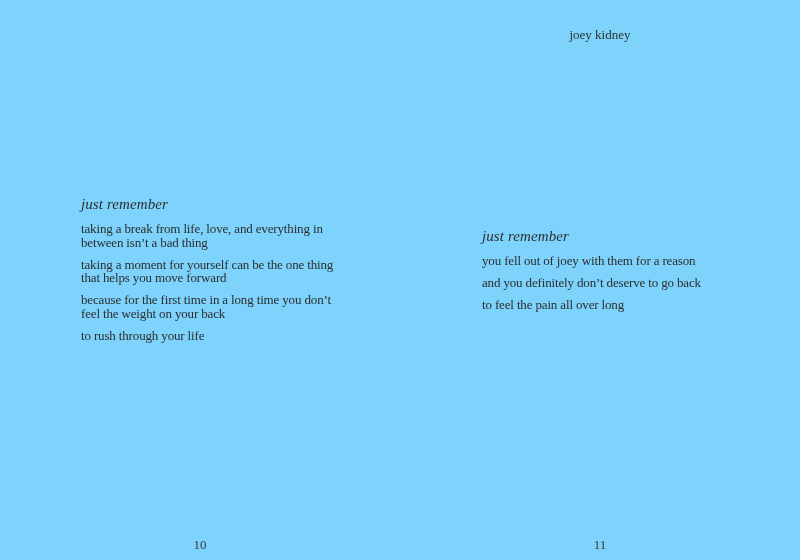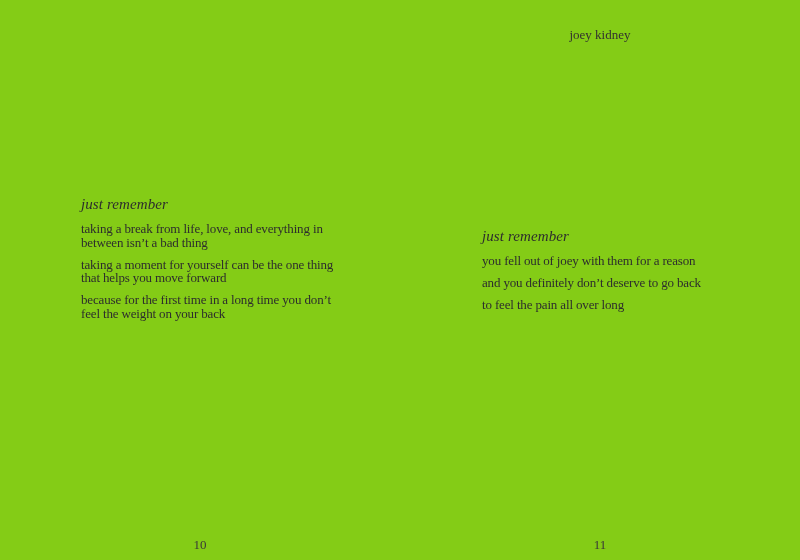--- a/index.html
+++ b/index.html
@@ -1,20 +1,20 @@
 <!DOCTYPE html>
 <html><head>
 <meta charset="utf-8">
 <style>
   html, body { margin: 0; padding: 0; background: #ffffff; }
   .spread {
     position: relative;
     width: 800px;
     height: 560px;
-    background: #84cc16;
+    background: #7dd3fc;
     font-family: "Liberation Serif", serif;
     color: #2d2d2d;
     overflow: hidden;
   }
   .running-header {
     position: absolute;
     top: 27px;
     left: 400px;
     width: 400px;
     text-align: center;
@@ -69,20 +69,23 @@
     <div class="stanza">
       <div class="poem-line">taking a moment for yourself can be the one thing</div>
       <div class="poem-line">that helps you move forward</div>
     </div>
 
     <div class="stanza">
       <div class="poem-line">because for the first time in a long time you don’t</div>
       <div class="poem-line">feel the weight on your back</div>
     </div>
 
+    <div class="stanza">
+      <div class="poem-line">to rush through your life</div>
+    </div>
   </div>
 
   <div class="poem poem-right">
     <div class="poem-heading">just remember</div>
 
     <div class="stanza">
       <div class="poem-line">you fell out of joey with them for a reason</div>
     </div>
 
     <div class="stanza">

